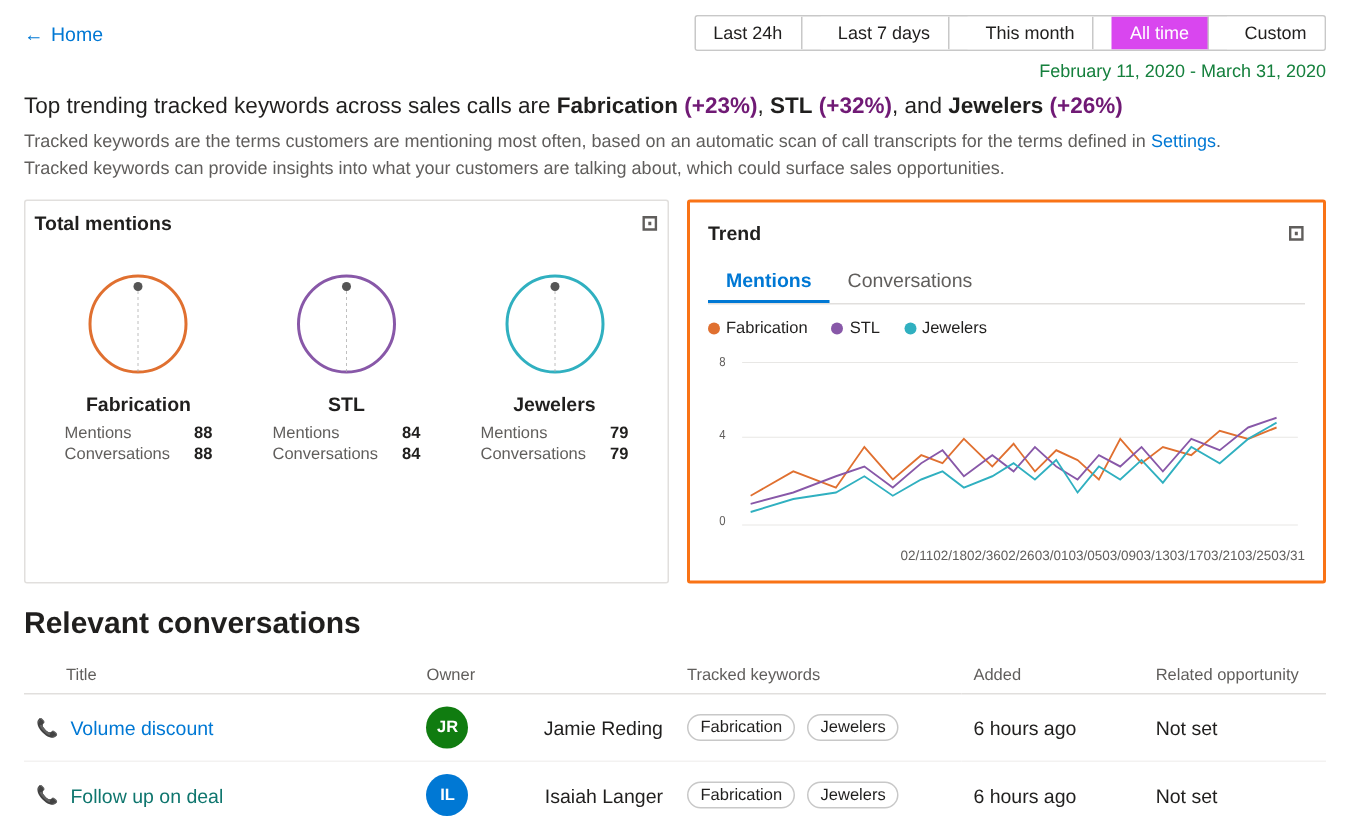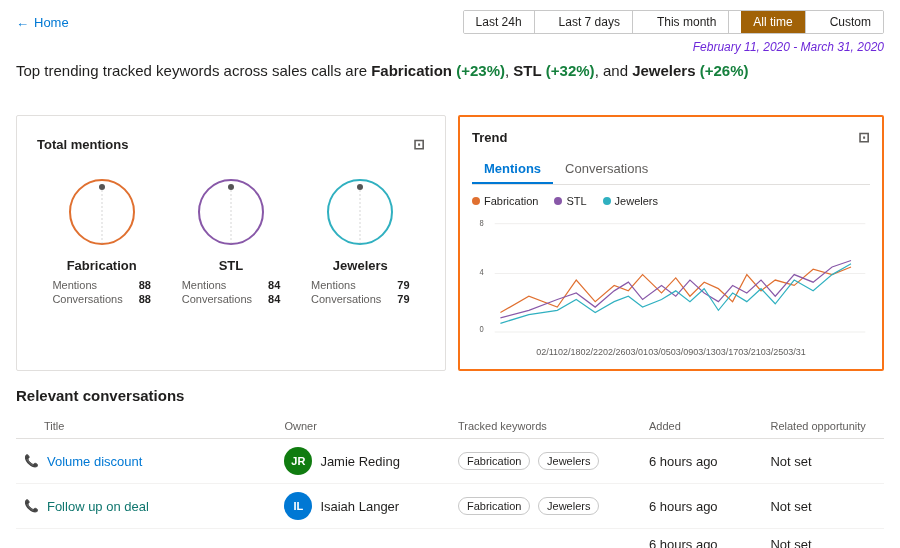--- a/index.html
+++ b/index.html
@@ -5,70 +5,70 @@
     * { box-sizing: border-box; margin: 0; padding: 0; }
     body { font-family: 'Segoe UI', Arial, sans-serif; font-size: 13px; background: #fff; color: #201f1e; width: 900px; min-height: 548px; overflow: hidden; }
 
     
     .header { display: flex; align-items: center; justify-content: space-between; padding: 10px 16px 6px; }
     .back-link { display: flex; align-items: center; gap: 5px; color: #0078d4; cursor: pointer; font-size: 13px; }
     .back-arrow { font-size: 13px; }
     .time-filters { display: flex; gap: 12px; border: 1px solid #c8c8c8; border-radius: 2px; overflow: hidden; }
     .time-btn { padding: 4px 12px; font-size: 12px; border: none; background: #fff; cursor: pointer; color: #201f1e; border-right: 1px solid #c8c8c8; }
     .time-btn:last-child { border-right: none; }
-    .time-btn.active { background: #a16207; color: #fff; }
-
-    
-    .date-range { text-align: right; padding: 0 16px 4px; font-size: 12px; color: #6d28d9; font-style: italic; }
+    .time-btn.active { background: #d946ef; color: #fff; }
+
+    
+    .date-range { text-align: right; padding: 0 16px 4px; font-size: 12px; color: #15803d; }
 
     
     .headline { padding: 4px 16px 6px; font-size: 15px; color: #201f1e; }
     .headline .keyword { font-weight: 700; }
-    .headline .change.pos { color: #15803d; font-weight: 600; }
+    .headline .change.pos { color: #701a75; font-weight: 600; }
 
     
     .description { padding: 0 16px 12px; font-size: 12px; color: #605e5c; line-height: 1.5; }
     .description a { color: #0078d4; text-decoration: none; }
 
     
     .panels { display: flex; gap: 0; padding: 0 16px; margin-bottom: 16px; }
 
     
-    .panel-mentions { border: 1px solid #e1dfdd; border-radius: 2px; flex: 0 0 430px; padding: 20px; margin-right: 12px; }
+    .panel-mentions { border: 1px solid #e1dfdd; border-radius: 2px; flex: 0 0 430px; padding: 6px; margin-right: 12px; }
     .panel-trend { border: 2px solid #f97316; border-radius: 2px; flex: 1; padding: 12px; }
     .panel-title { font-size: 13px; font-weight: 600; margin-bottom: 12px; display: flex; justify-content: space-between; align-items: center; }
     .panel-icon { color: #605e5c; font-size: 14px; cursor: pointer; }
 
     
     .circles { display: flex; justify-content: space-around; padding: 8px 0 12px; }
     .circle-item { display: flex; flex-direction: column; align-items: center; gap: 6px; }
     .circle-svg { width: 80px; height: 80px; }
     .circle-label { font-size: 13px; font-weight: 600; }
     .circle-stats { display: grid; grid-template-columns: auto auto; gap: 2px 16px; font-size: 11px; color: #605e5c; }
     .circle-stats .stat-val { font-weight: 600; color: #201f1e; }
 
     
     .trend-tabs { display: flex; gap: 0; border-bottom: 1px solid #e1dfdd; margin-bottom: 10px; }
     .trend-tab { padding: 4px 12px 6px; font-size: 13px; cursor: pointer; border-bottom: 2px solid transparent; color: #605e5c; }
     .trend-tab.active { border-bottom: 2px solid #0078d4; color: #0078d4; font-weight: 600; }
     .legend { display: flex; gap: 16px; font-size: 11px; margin-bottom: 8px; align-items: center; }
     .legend-item { display: flex; align-items: center; gap: 4px; }
     .legend-dot { width: 8px; height: 8px; border-radius: 50%; }
     .chart-area { position: relative; height: 130px; }
-    .x-labels { display: flex; justify-content: center; padding: 2px 0 0; font-size: 9px; color: #605e5c; }
+    .x-labels { display: flex; justify-content: flex-end; padding: 2px 0 0; font-size: 9px; color: #605e5c; }
 
     
     .conversations { padding: 0 16px; }
-    .section-title { font-size: 15px; font-weight: 600; margin-bottom: 12px; }
+    .section-title { font-size: 20px; font-weight: 600; margin-bottom: 12px; }
     .table { width: 100%; border-collapse: collapse; }
     .table th { text-align: left; font-size: 11px; color: #605e5c; font-weight: 400; padding: 4px 8px 6px; border-bottom: 1px solid #e1dfdd; }
     .table td { padding: 8px 8px; border-bottom: 1px solid #f3f2f1; vertical-align: middle; font-size: 13px; }
     .phone-icon { color: #605e5c; font-size: 12px; }
     .avatar { width: 28px; height: 28px; border-radius: 50%; display: flex; align-items: center; justify-content: center; font-size: 11px; font-weight: 600; color: #fff; margin-right: 8px; flex-shrink: 0; }
-    .owner-cell { display: flex; align-items: center; }
+    .owner-cell { display: flex; align-items: center; justify-content: space-between; }
     .tag { border: 1px solid #c8c8c8; border-radius: 10px; padding: 2px 8px; font-size: 11px; margin-right: 4px; color: #201f1e; display: inline-block; }
     .col-title { width: 30%; }
     .col-owner { width: 20%; }
     .col-keywords { width: 22%; }
     .col-added { width: 14%; }
     .col-opportunity { width: 14%; }
   </style>
 </head>
 <body>
 
@@ -86,21 +86,22 @@
   </div>
 </div>
 
 <div class="date-range">February 11, 2020 - March 31, 2020</div>
 
 <div class="headline">
   <span>Top trending tracked keywords across sales calls are </span><span class="keyword">Fabrication</span> <span class="change pos">(+23%)</span><span>, </span><span class="keyword">STL</span> <span class="change pos">(+32%)</span><span>, and </span><span class="keyword">Jewelers</span> <span class="change pos">(+26%)</span>
 </div>
 
 <div class="description">
-  <br>
+  <span>Tracked keywords are the terms customers are mentioning most often, based on an automatic scan of call transcripts for the terms defined in <a>Settings</a>.</span><br>
+  <span>Tracked keywords can provide insights into what your customers are talking about, which could surface sales opportunities.</span>
 </div>
 
 <div class="panels">
 
   <div class="panel-mentions">
     <div class="panel-title">
       <span>Total mentions</span>
       <span class="panel-icon">⊡</span>
     </div>
     <div class="circles">
@@ -192,21 +193,21 @@
 
         <polyline fill="none" stroke="#8858a8" stroke-width="1.2" points="30,95 60,88 90,78 110,72 130,85 150,70 165,62 180,78 200,65 215,75 230,60 245,72 260,80 275,65 290,72 305,60 320,75 340,55 360,62 380,48 400,42"></polyline>
 
         <polyline fill="none" stroke="#30b0c0" stroke-width="1.2" points="30,100 60,92 90,88 110,78 130,90 150,80 165,75 180,85 200,78 215,70 230,80 245,68 260,88 275,72 290,80 305,68 320,82 340,60 360,70 380,55 400,45"></polyline>
       </svg>
     </div>
 
     <div class="x-labels">
       <span>02/11</span>
       <span>02/18</span>
-      <span>02/22</span>
+      <span>02/36</span>
       <span>02/26</span>
       <span>03/01</span>
       <span>03/05</span>
       <span>03/09</span>
       <span>03/13</span>
       <span>03/17</span>
       <span>03/21</span>
       <span>03/25</span>
       <span>03/31</span>
     </div>

